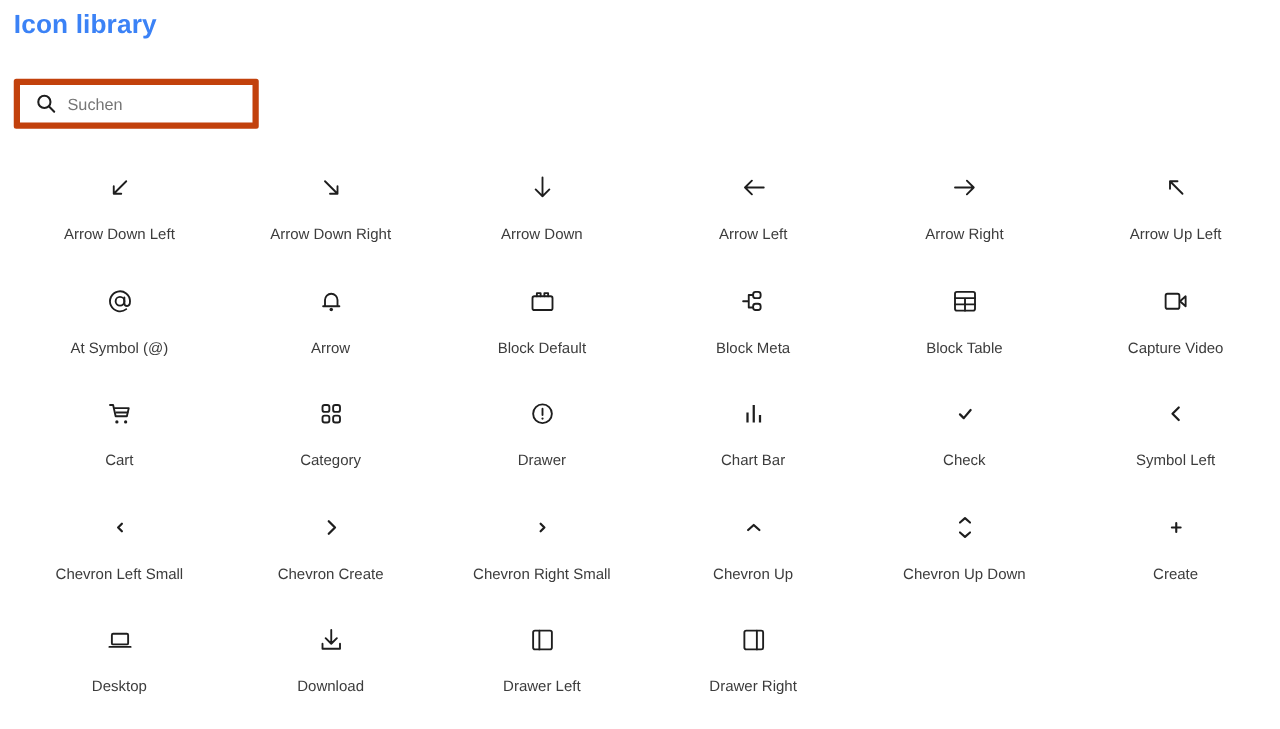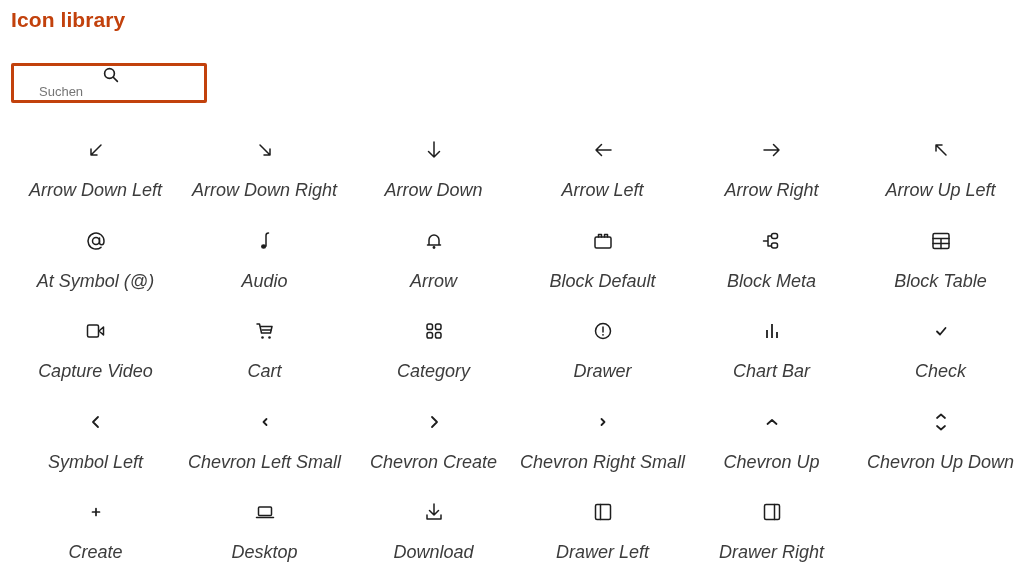--- a/index.html
+++ b/index.html
@@ -4,31 +4,30 @@
 <style>
   html, body { margin: 0; padding: 0; background: #ffffff; }
   body {
     width: 1024px; height: 583px; overflow: hidden;
     font-family: "Liberation Sans", "DejaVu Sans", sans-serif;
     color: #1e1e1e;
     position: relative;
   }
   .title {
     position: absolute; left: 11px; top: 8px;
-    font-size: 21px; font-weight: 600; color: #c2410c;
+    font-size: 21px; font-weight: 600; color: #3b82f6;
     margin: 0; letter-spacing: 0.1px;
   }
   .search {
     position: absolute; left: 11px; top: 63px;
     width: 196px; height: 40px;
-    border: 3px solid #c2410c; border-radius: 2px;
+    border: 5px solid #c2410c; border-radius: 2px;
     box-sizing: border-box;
     display: flex; align-items: center;
     background: #fff;
-    flex-direction: column;
   }
   .search .icon { width: 18px; height: 18px; margin-left: 12px; margin-right: 8px; display: flex; }
   .search input {
     border: none; outline: none; font-size: 13px;
     font-family: "Liberation Sans", "DejaVu Sans", sans-serif;
     color: #1e1e1e; width: 140px; background: transparent; padding: 0;
   }
   .search input::placeholder { color: #757575; }
   .grid {
     position: absolute; left: 11px; top: 128px;
@@ -40,23 +39,22 @@
   .cell {
     display: flex; flex-direction: column; align-items: center;
     cursor: pointer;
   }
   .cell .glyph {
     width: 24px; height: 24px; margin-top: 10px;
     display: flex; align-items: center; justify-content: center;
   }
   .cell .glyph svg { width: 24px; height: 24px; }
   .cell .label {
-    margin-top: 18px; font-size: 18px; color: #3c3c3c;
+    margin-top: 18px; font-size: 12px; color: #3c3c3c;
     white-space: nowrap;
-    font-style: italic;
   }
 </style>
 </head>
 <body>
 
 <h1 class="title">Icon library</h1>
 
 <div class="search">
   <span class="icon">
     <svg viewBox="0 0 24 24" width="18" height="18" fill="none" stroke="#1e1e1e" stroke-width="2.2" stroke-linecap="round">
@@ -121,29 +119,20 @@
         <svg viewBox="0 0 24 24" xmlns="http://www.w3.org/2000/svg">
           <circle cx="12" cy="12" r="3.5" fill="none" stroke="#1e1e1e" stroke-width="1.5" stroke-linecap="round" stroke-linejoin="round"></circle>
           <path d="M15.5 9v4.5c0 1.5 1 2.3 2.2 2.3S20 14.5 20 12a8 8 0 1 0-3 6.3" fill="none" stroke="#1e1e1e" stroke-width="1.5" stroke-linecap="round" stroke-linejoin="round"></path>
         </svg>
       </span>
       <span class="label">At Symbol (@)</span>
     </div>
     <div class="cell">
       <span class="glyph">
         <svg viewBox="0 0 24 24" xmlns="http://www.w3.org/2000/svg">
-          <path d="M13 17V6.5c0-1.5 1-2.5 2.5-2.5" fill="none" stroke="#1e1e1e" stroke-width="1.5" stroke-linecap="round" stroke-linejoin="round"></path>
-          <ellipse cx="10.6" cy="17.5" rx="2.6" ry="2.2" fill="#1e1e1e"></ellipse>
-        </svg>
-      </span>
-      <span class="label">Audio</span>
-    </div>
-    <div class="cell">
-      <span class="glyph">
-        <svg viewBox="0 0 24 24" xmlns="http://www.w3.org/2000/svg">
           <path d="M7 16V11a5 5 0 0 1 10 0v5M5.5 16h13" fill="none" stroke="#1e1e1e" stroke-width="1.5" stroke-linecap="round" stroke-linejoin="round"></path>
           <circle cx="12" cy="18.5" r="1.4" fill="#1e1e1e"></circle>
         </svg>
       </span>
       <span class="label">Arrow</span>
     </div>
     <div class="cell">
       <span class="glyph">
         <svg viewBox="0 0 24 24" xmlns="http://www.w3.org/2000/svg">
           <rect x="4" y="8" width="16" height="11" rx="1.5" fill="none" stroke="#1e1e1e" stroke-width="1.5" stroke-linecap="round" stroke-linejoin="round"></rect>

